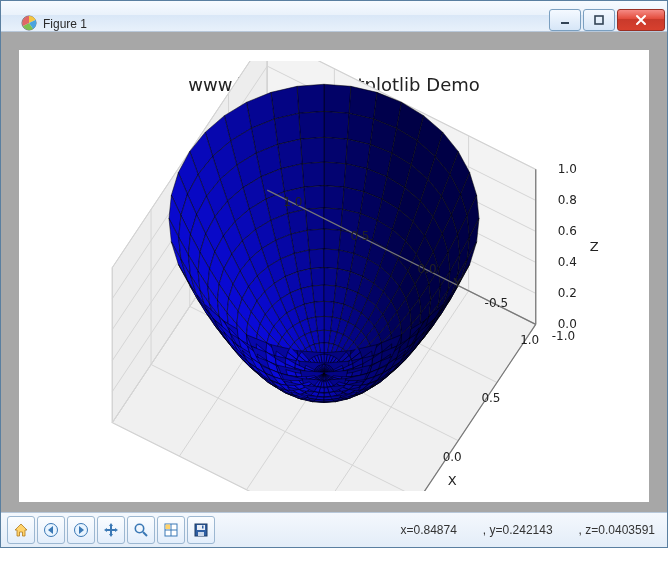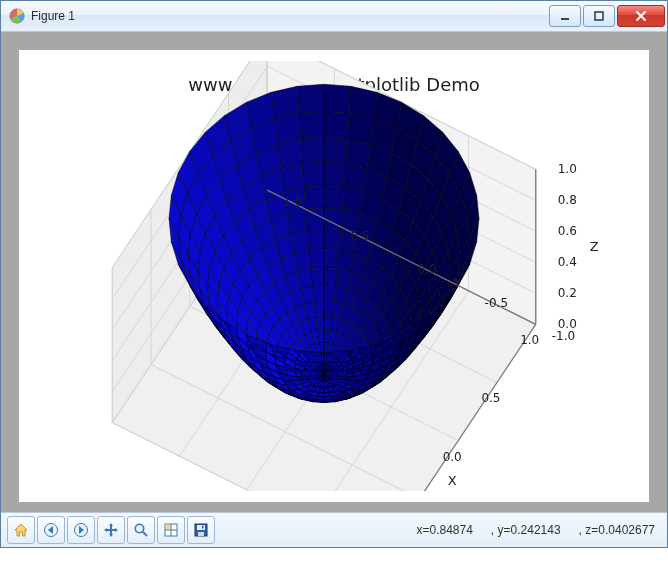--- a/index.html
+++ b/index.html
@@ -1,19 +1,19 @@
 <!DOCTYPE html>
 <html><head>
 <meta charset="utf-8">
 <style>
   html,body{margin:0;padding:0;font-family:"Segoe UI",Tahoma,sans-serif;font-size:12px;color:#222;background:#fff;}
   .window{width:668px;box-sizing:border-box;border:1px solid #5a7fa0;background:#fff;}
   
   .titlebar{height:30px;background:linear-gradient(to bottom,#f7fbff 0%,#eaf2fb 45%,#d9e7f7 46%,#e8f1fb 100%);
-    border-bottom:1px solid #b8c8da;display:flex;align-items:center;padding:0 2px 0 8px;}
+    border-bottom:1px solid #b8c8da;display:flex;align-items:flex-end;padding:0 2px 0 20px;}
   .titlebar .app-icon{width:16px;height:16px;margin-right:6px;display:flex;}
   .titlebar .app-icon svg{width:16px;height:16px;}
   .titlebar .title{flex:0 0 auto;color:#2b2b2b;}
   .titlebar .spacer{flex:1 1 auto;}
   .winbtn{width:30px;height:20px;margin-left:2px;border:1px solid #7a9fc0;border-radius:3px;
     background:linear-gradient(to bottom,#f4f9ff,#d6e6f7);display:flex;align-items:center;justify-content:center;}
   .winbtn.close{width:46px;background:linear-gradient(to bottom,#f58a84,#e24a3a 45%,#c93a2b 46%,#d7402e);
     border-color:#9a2f23;color:#fff;}
   .winbtn svg{display:block;}
   
@@ -21,21 +21,21 @@
   .canvas{background:#fff;width:100%;height:452px;display:flex;align-items:center;justify-content:center;}
   .plot-title{font-family:"DejaVu Sans","Segoe UI",sans-serif;font-size:18px;fill:#222;}
   .axlabel{font-family:"DejaVu Sans","Segoe UI",sans-serif;font-size:13px;fill:#222;}
   .ticklabel{font-family:"DejaVu Sans","Segoe UI",sans-serif;font-size:12px;fill:#222;}
   
   .toolbar{height:34px;border-top:1px solid #b8c8da;background:linear-gradient(to bottom,#f4f8fd,#e3edf8);
     display:flex;align-items:center;padding:0 6px;gap:2px;}
   .tbtn{width:26px;height:26px;border:1px solid #9cb7d1;border-radius:3px;
     background:linear-gradient(to bottom,#fbfdff,#e3eefb);display:flex;align-items:center;justify-content:center;}
   .tbtn svg{width:16px;height:16px;}
-  .toolbar .status{margin-left:auto;color:#333;font-size:12px;display:flex;gap:18px;padding-right:6px;}
+  .toolbar .status{margin-left:auto;color:#333;font-size:12px;display:flex;gap:26px;padding-right:6px;}
 </style>
 </head>
 <body>
 
 <div class="window">
 
   <div class="titlebar">
     <span class="app-icon">
       <svg viewBox="0 0 16 16">
           <circle cx="8" cy="8" r="7" fill="none" stroke="#666" stroke-width="1"></circle>
@@ -748,17 +748,17 @@
       <svg viewBox="0 0 16 16">
         <rect x="2" y="2" width="12" height="12" fill="#2f5fa3" stroke="#1c3a63"></rect>
         <rect x="4" y="3" width="8" height="5" fill="#e8eef7"></rect>
         <rect x="5" y="10" width="6" height="4" fill="#cbd8ea"></rect>
         <rect x="9" y="3.5" width="1.5" height="3" fill="#2f5fa3"></rect>
         </svg>
     </div>
     <div class="status">
       <span>x=0.84874</span>
       <span>, y=0.242143</span>
-      <span>, z=0.0402677</span>
+      <span>, z=0.0403591</span>
     </div>
   </div>
 
 </div>
 
 </body></html>

